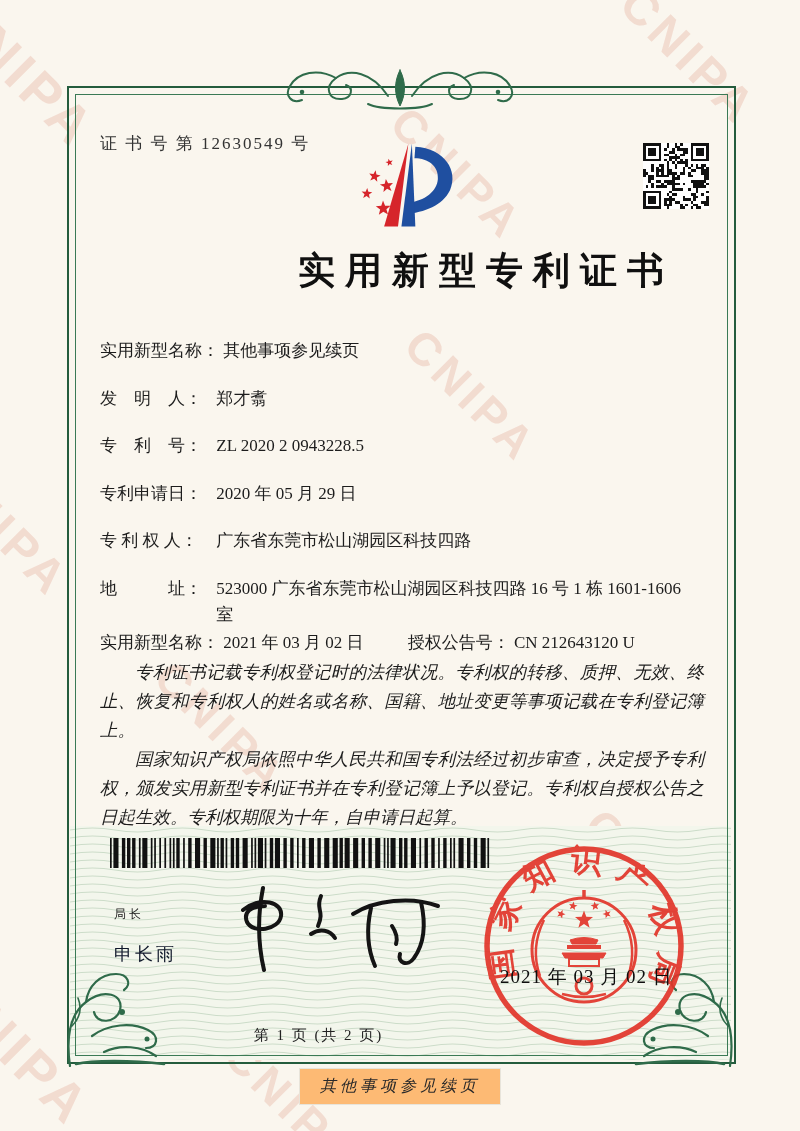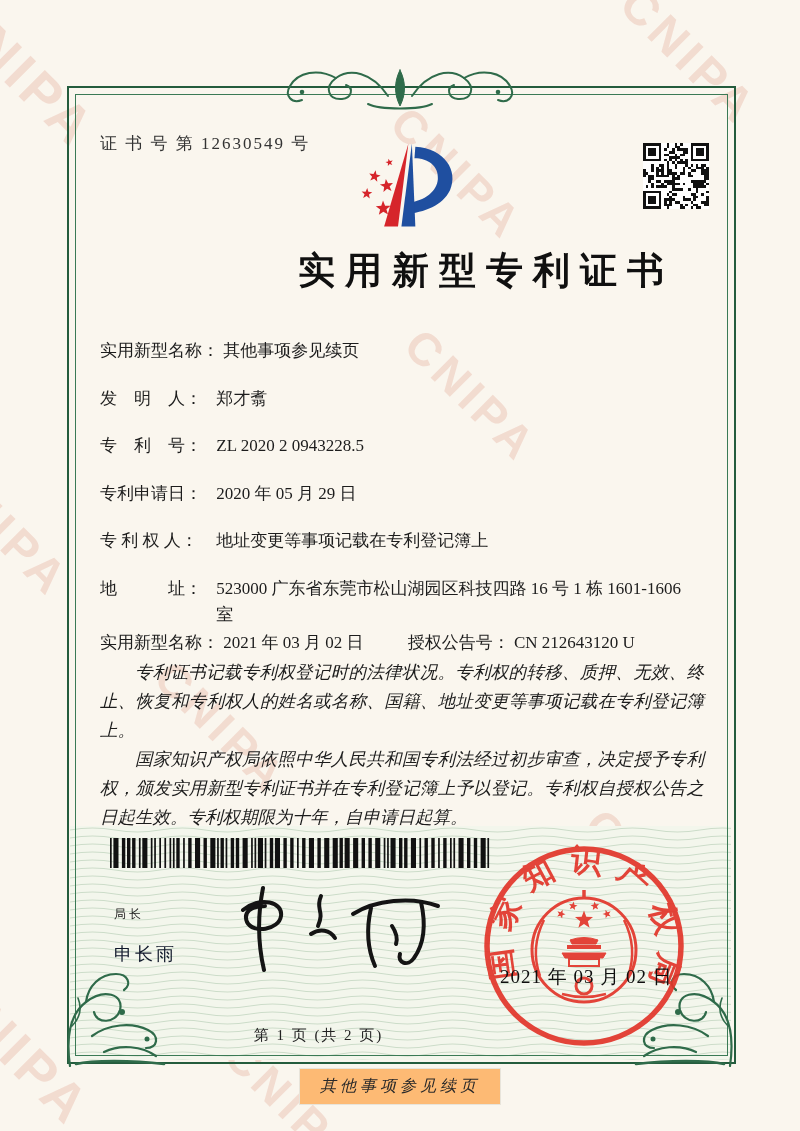--- a/index.html
+++ b/index.html
@@ -453,21 +453,21 @@
   <div class="row" style="top:433px">
     <span class="lbl">专　利　号：</span>
     <span class="val">ZL 2020 2 0943228.5</span>
   </div>
   <div class="row" style="top:481px">
     <span class="lbl">专利申请日：</span>
     <span class="val">2020 年 05 月 29 日</span>
   </div>
   <div class="row" style="top:528px">
     <span class="lbl">专 利 权 人：</span>
-    <span class="val">地址变更等事项记载在专利登记簿上</span>
+    <span class="val">广东省东莞市松山湖园区科技四路</span>
   </div>
   <div class="row" style="top:576px">
     <span class="lbl">地　　　址：</span>
     <span class="val val-wrap">523000 广东省东莞市松山湖园区科技四路 16 号 1 栋 1601-1606 室</span>
   </div>
   <div class="row" style="top:630px">
     <span class="lbl">实用新型名称：</span>
     <span class="val">2021 年 03 月 02 日</span>
     <span class="lbl pair2" style="min-width:0">授权公告号：</span>
     <span class="val">CN 212643120 U</span>

